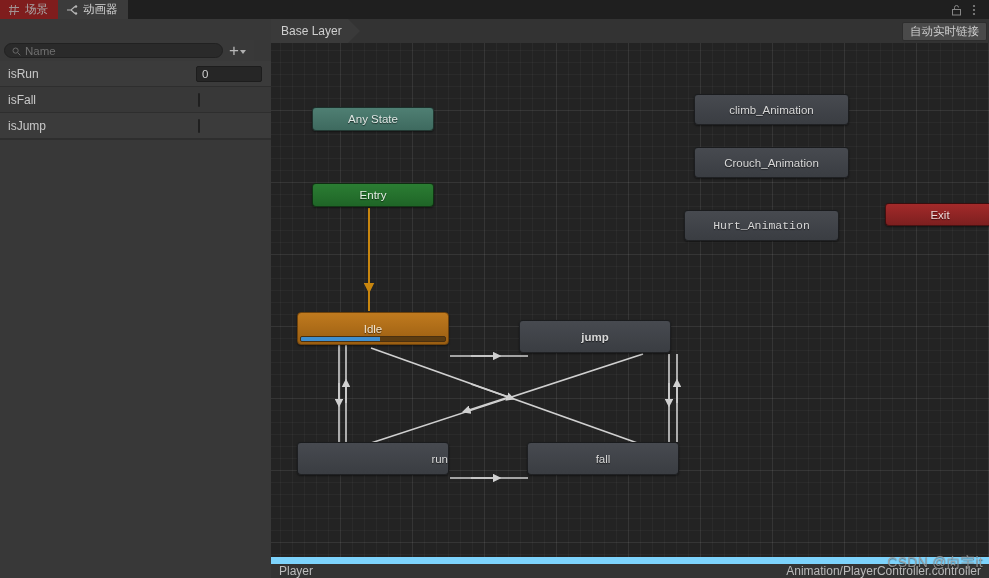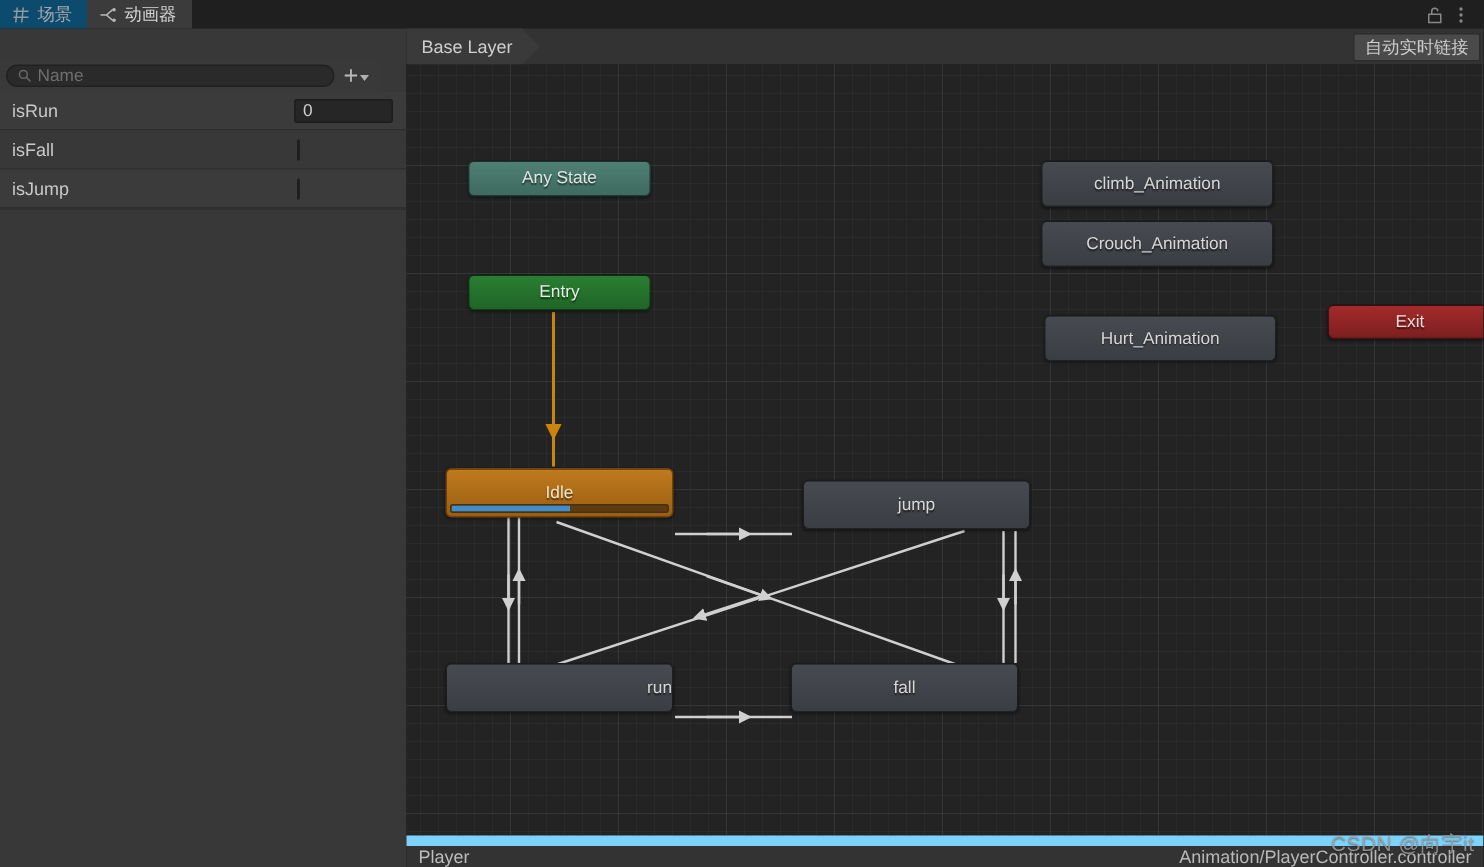--- a/index.html
+++ b/index.html
@@ -9,21 +9,21 @@
     font-size:11px;color:#c4c4c4;
     -webkit-font-smoothing:antialiased;
   }
   .app{position:absolute;inset:0;background:#282828;}
 
   
   .tabstrip{position:absolute;left:0;top:0;width:989px;height:19px;background:#1f1f1f;
             border-bottom:1px solid #141414;display:flex;align-items:stretch;}
   .tab{display:flex;align-items:center;gap:5px;padding:0 10px 0 8px;height:19px;
        font-size:11.5px;color:#a8a8a8;position:relative;}
-  .tab.inactive{background:#0c4a6e;text-align:center;}
+  .tab.inactive{background:#7f1d1d;text-align:center;}
   .tab.active{background:#3b3b3b;color:#d6d6d6;}
   .tab .ticon{width:12px;height:12px;display:inline-block;position:relative;opacity:.85;}
   .tab .ticon svg{display:block;}
   .winctl{margin-left:auto;display:flex;align-items:center;gap:2px;padding-right:7px;}
   .winctl .ib{width:16px;height:16px;display:flex;align-items:center;justify-content:center;opacity:.72;}
 
   
   .left{position:absolute;left:0;top:19px;width:271px;height:559px;background:#383838;
         border-right:1px solid #1b1b1b;}
   .subtabs{position:absolute;left:0;top:0;width:271px;height:21px;background:#393939;
@@ -259,41 +259,41 @@
         <span class="lbl">Entry</span>
       </div>
 
       <div class="node n-default" style="left:26px;top:269px;width:152px;height:33px;">
         <span class="lbl">Idle</span>
         <span class="progress">
           <i style="width:55%"></i>
         </span>
       </div>
 
-      <div class="node n-gray" style="left:264px;top:277px;width:152px;height:33px;">
+      <div class="node n-gray" style="left:248px;top:277px;width:152px;height:33px;font-weight:bold;">
         <span class="lbl">jump</span>
       </div>
 
       <div class="node n-gray" style="left:26px;top:399px;width:152px;height:33px;justify-content:flex-end;">
         <span class="lbl">run</span>
       </div>
 
       <div class="node n-gray" style="left:256px;top:399px;width:152px;height:33px;">
         <span class="lbl">fall</span>
       </div>
 
-      <div class="node n-gray" style="left:423px;top:64px;width:155px;height:31px;align-items:center;">
+      <div class="node n-gray" style="left:423px;top:51px;width:155px;height:31px;align-items:center;">
         <span class="lbl">climb_Animation</span>
       </div>
 
       <div class="node n-gray" style="left:423px;top:104px;width:155px;height:31px;">
         <span class="lbl">Crouch_Animation</span>
       </div>
 
-      <div class="node n-gray" style="left:425px;top:167px;width:155px;height:31px;">
+      <div class="node n-gray" style="left:413px;top:167px;width:155px;height:31px;font-family:Liberation Mono, monospace;">
         <span class="lbl">Hurt_Animation</span>
       </div>
 
       <div class="node n-exit" style="left:614px;top:160px;width:110px;height:23px;">
         <span class="lbl">Exit</span>
       </div>
 
     </div>
 
     <div class="statusbar">

